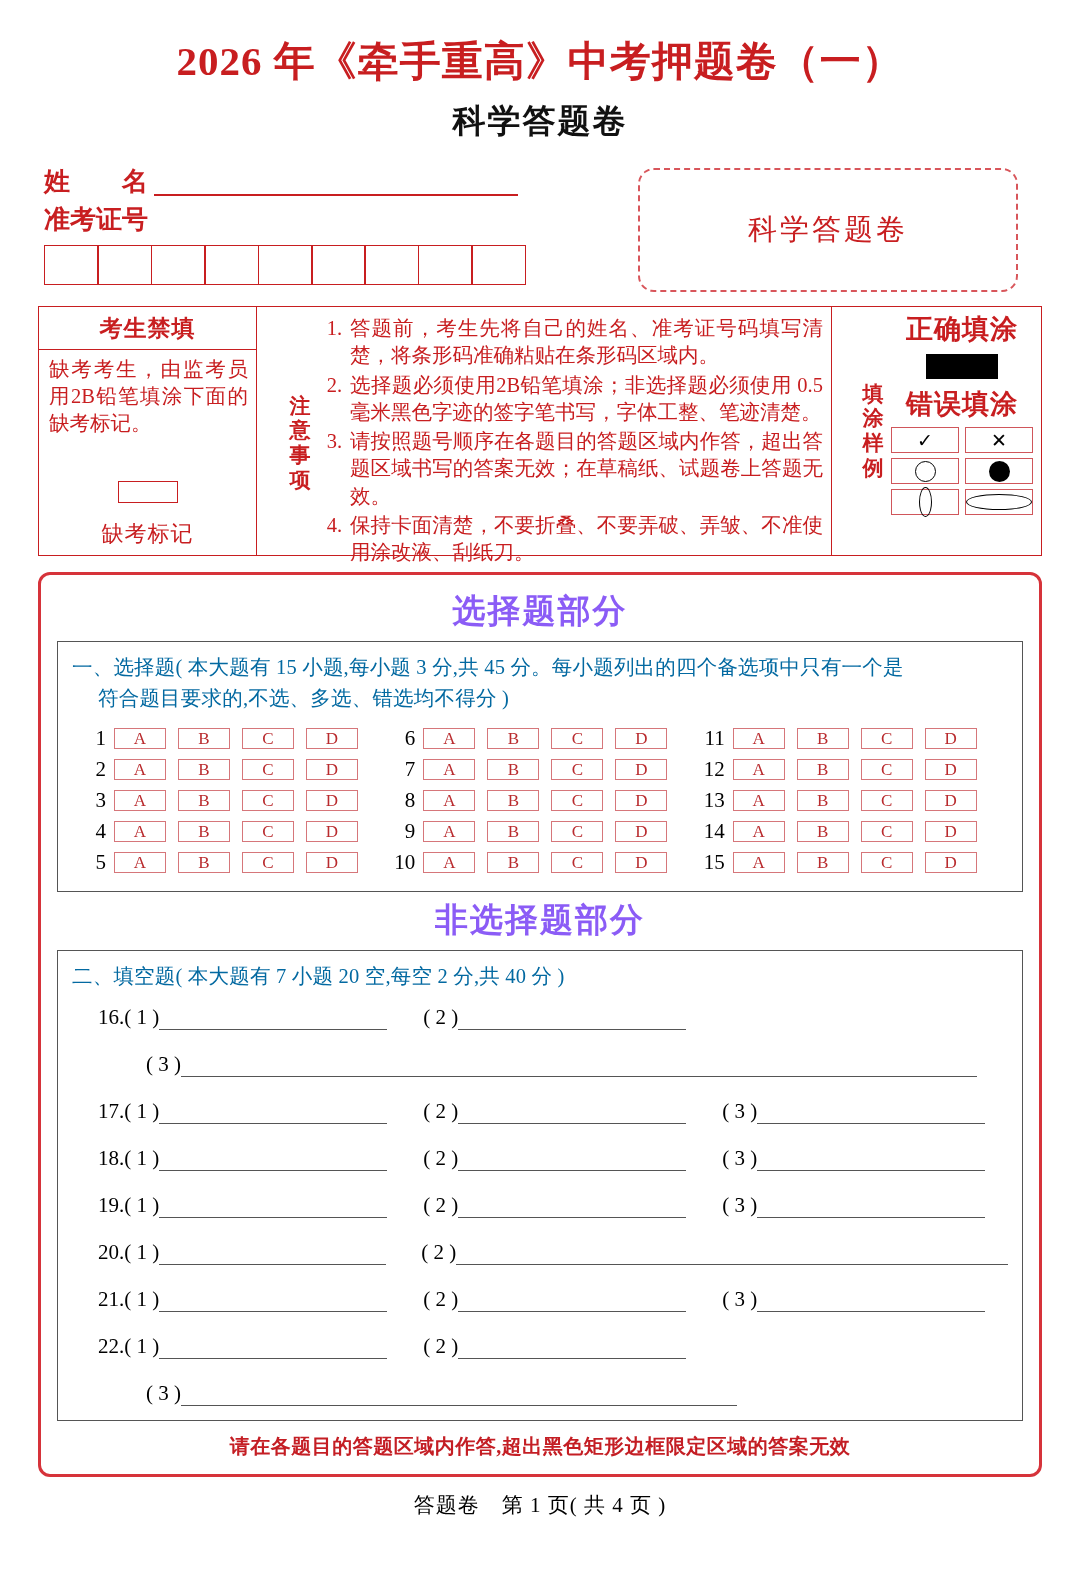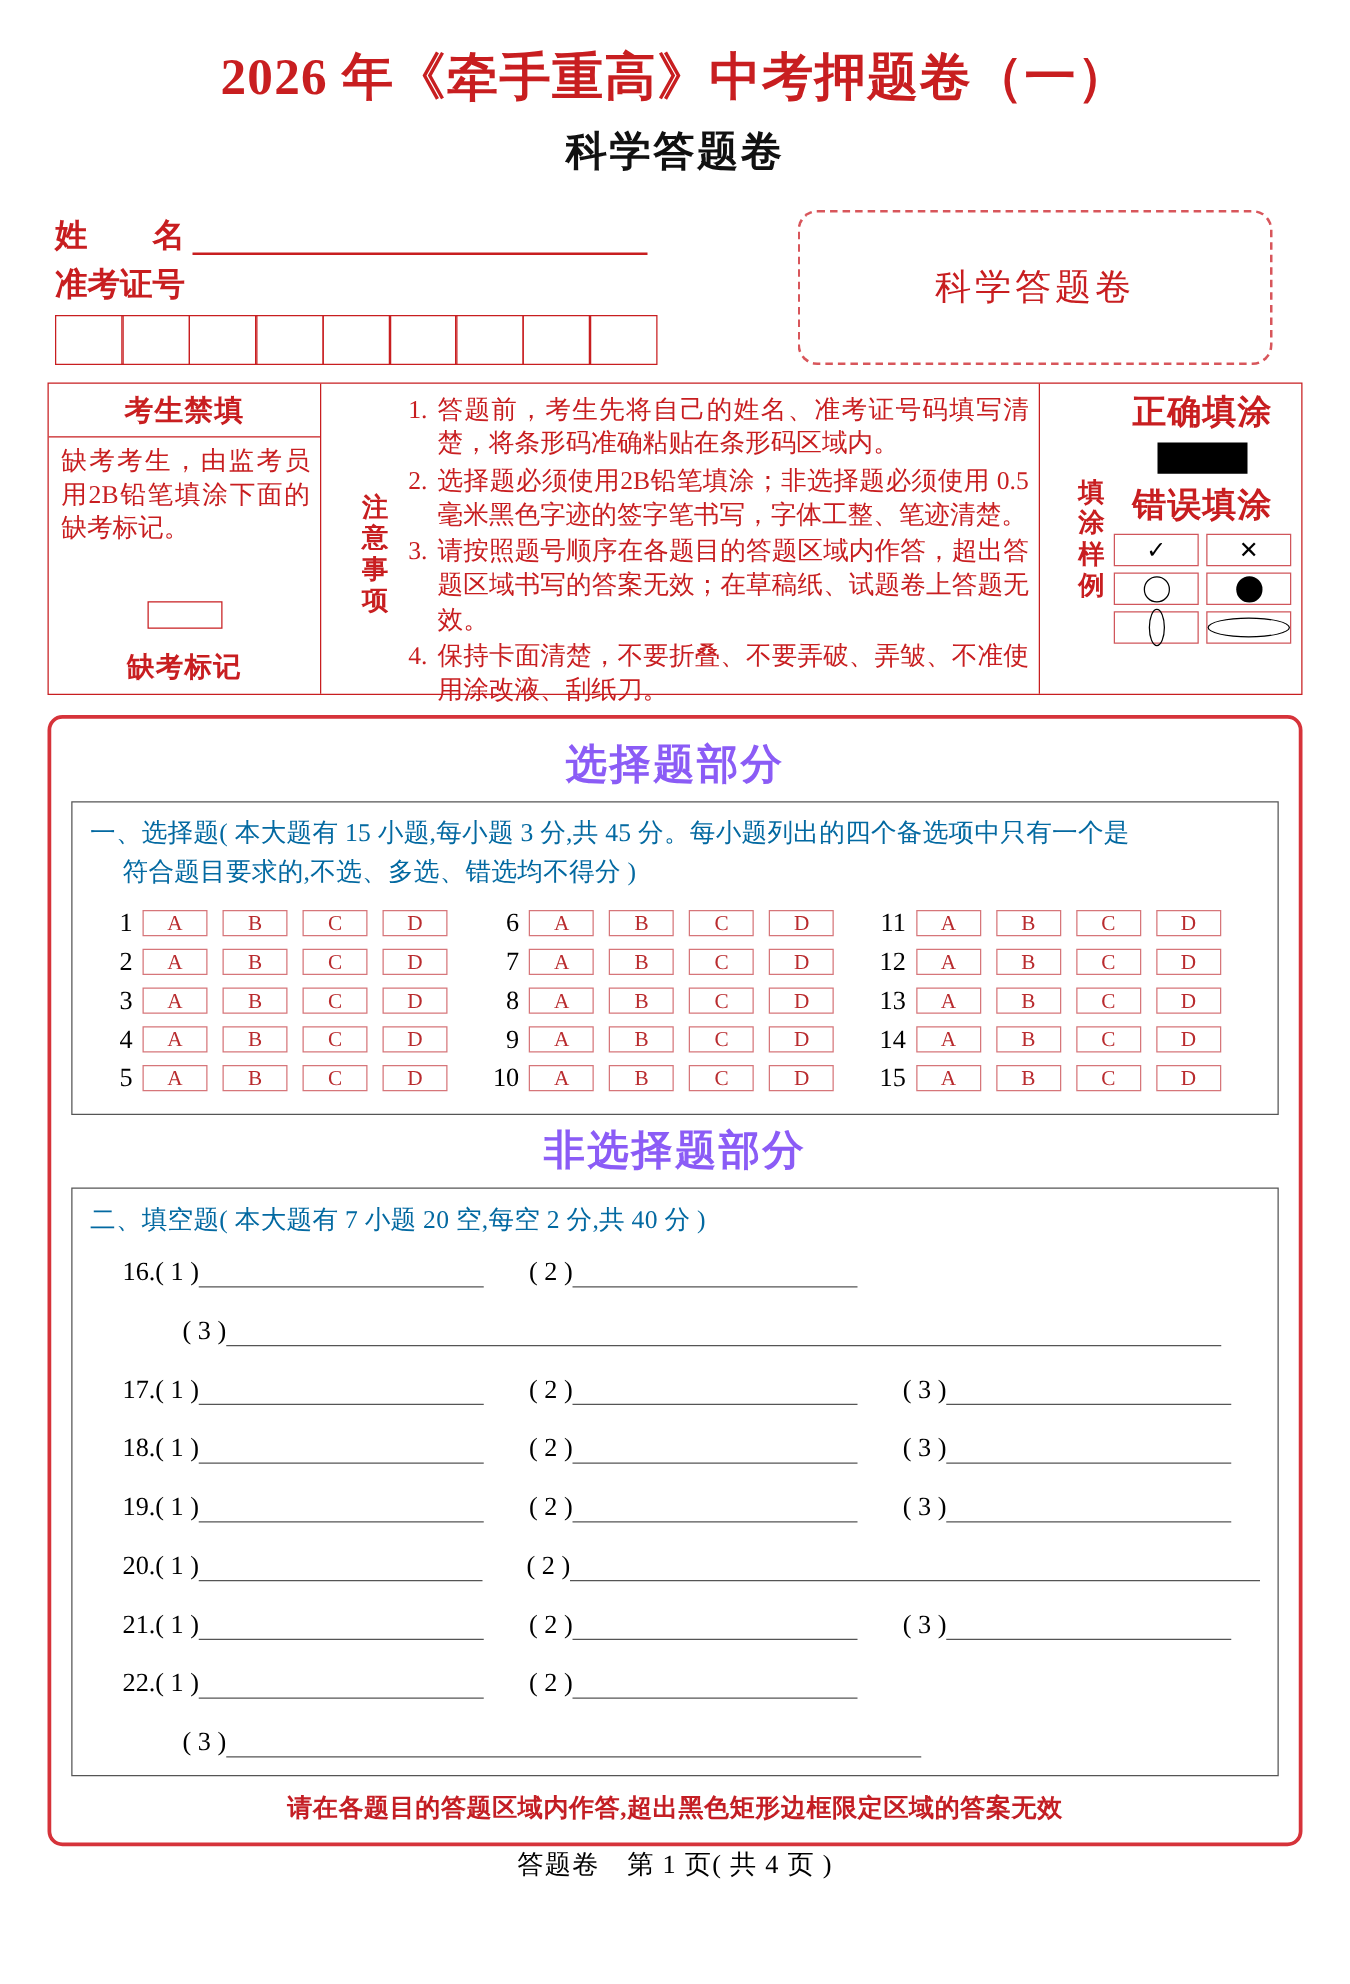--- a/index.html
+++ b/index.html
@@ -32,21 +32,21 @@
     font-size: 33px;
     font-weight: bold;
     margin-top: 14px;
     letter-spacing: 2px;
   }
 
   
   .id-row {
     display: flex;
     margin-top: 16px;
-    align-items: flex-end;
+    align-items: center;
   }
   .id-left { width: 600px; padding-left: 6px; }
   .id-line { display: flex; align-items: flex-end; color: #c81e20; }
   .id-label {
     font-size: 26px;
     font-weight: bold;
     color: #c81e20;
     white-space: pre;
     line-height: 1.1;
   }
@@ -107,21 +107,21 @@
     text-align: justify;
   }
   .forbid-box {
     width: 60px; height: 22px;
     border: 1.8px solid #c81e20;
     margin: 4px auto 4px;
   }
   .forbid-foot {
     text-align: center;
     color: #c81e20;
-    font-weight: bold;
+    font-weight: normal;
     font-size: 22px;
     padding-bottom: 6px;
     letter-spacing: 1px;
     margin-top: 12px;
   }
 
   .col-notes { flex: 1; display: flex; }
   .notes-vert {
     width: 36px;
     color: #c81e20;
@@ -277,21 +277,21 @@
     color: #c41e24;
     font-size: 20px;
     font-weight: bold;
     letter-spacing: 0.5px;
     padding: 12px 0 4px;
   }
   .page-foot {
     text-align: center;
     font-size: 21px;
     color: #000;
-    padding-top: 0;
+    padding-top: 14px;
     letter-spacing: 1px;
   }
 </style>
 </head>
 <body>
 
 <div class="sheet">
 
   <div class="title-main">2026 年《牵手重高》中考押题卷（一）</div>
   <div class="title-sub">科学答题卷</div>

